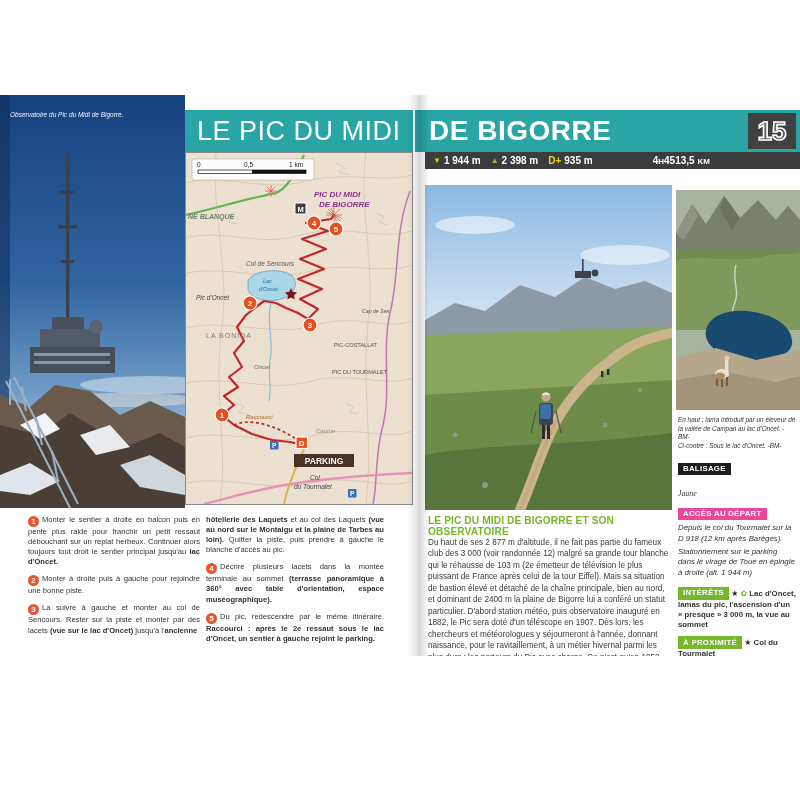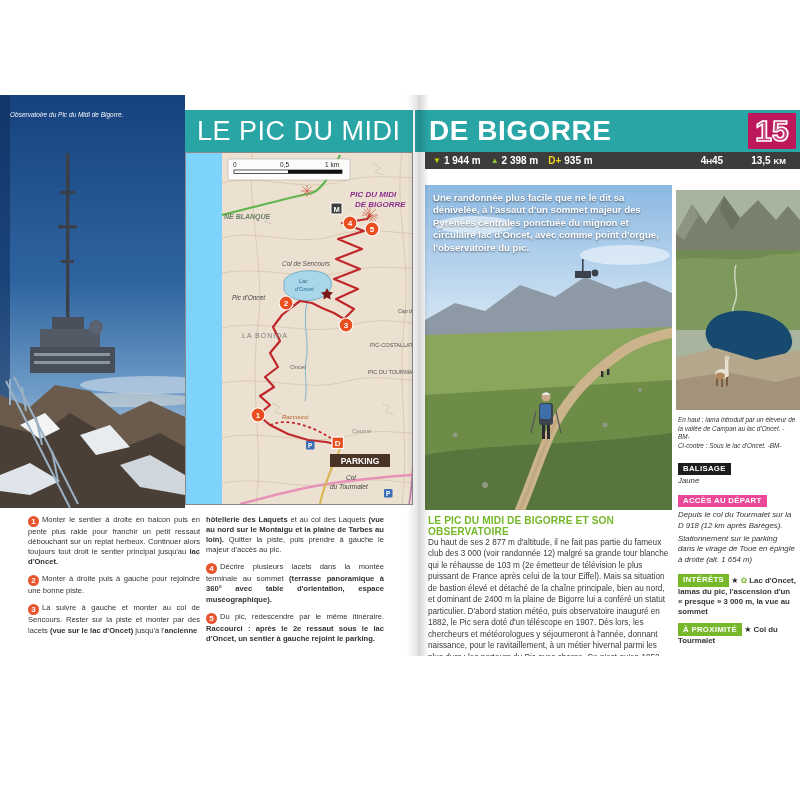--- a/index.html
+++ b/index.html
@@ -5,42 +5,42 @@
   html,body{margin:0;padding:0;background:#ffffff;}
   .spread{position:relative;width:800px;height:656px;background:#fff;overflow:hidden;
           font-family:"Liberation Sans",sans-serif;color:#333;}
   .abs{position:absolute;}
   
   .band{background:#29a5a6;}
   .band-left{left:185px;top:110px;width:228px;height:42px;display:flex;align-items:center;}
   .band-right{left:415px;top:110px;width:385px;height:42px;display:flex;align-items:center;}
   .title-light{color:#fff;font-size:27px;font-weight:400;letter-spacing:.5px;padding-left:12px;white-space:nowrap;}
   .title-bold{color:#fff;font-size:28px;font-weight:bold;letter-spacing:.5px;padding-left:14px;}
-  .route-num{position:absolute;right:4px;top:3px;width:48px;height:36px;background:#be185d;
+  .route-num{position:absolute;right:4px;top:3px;width:48px;height:36px;background:#404040;
              display:flex;align-items:center;justify-content:center;
-             font-size:30px;font-weight:bold;color:rgba(255,255,255,.18);
+             font-size:26px;font-weight:bold;color:rgba(255,255,255,.18);
              -webkit-text-stroke:1.6px #fff;}
   .statsbar{left:425px;top:152px;width:375px;height:17px;background:#3c3c3c;color:#fff;
             display:flex;align-items:center;font-size:10px;font-weight:bold;}
   .statsbar .tri-down{color:#c8d400;margin:0 3px 0 8px;font-size:8px;}
   .statsbar .tri-up{color:#8dc63f;margin:0 3px 0 10px;font-size:8px;}
   .statsbar .dplus{color:#f0d020;margin:0 3px 0 10px;}
-  .statsbar .dur{margin-left:108px;}
-  .statsbar .dist{margin-left:28px;}
+  .statsbar .dur{margin-left:60px;}
+  .statsbar .dist{}
   .statsbar .small-unit{font-size:8px;}
   .locbar{left:425px;top:169px;width:375px;height:16px;background:#fff;display:flex;align-items:center;
           font-size:7.5px;font-weight:bold;color:#444;letter-spacing:.5px;}
   .locbar span{margin-left:8px;}
   
   .photo-frame{overflow:hidden;}
   .photo-caption{position:absolute;left:10px;top:16px;color:#fff;font-style:italic;font-size:6.5px;opacity:.95;}
   .intro-text{position:absolute;left:8px;top:7px;width:232px;color:#fff;font-weight:bold;font-size:9.6px;
               line-height:1.3;text-shadow:0 1px 2px rgba(0,0,0,.55);}
   
-  .map-frame{left:185px;top:152px;width:228px;height:353px;border:1px solid #8a8a8a;box-sizing:border-box;background:#7dd3fc;padding-left:36px;}
+  .map-frame{left:185px;top:152px;width:228px;height:353px;border:1px solid #8a8a8a;box-sizing:border-box;background:#fdba74;}
   
   .dir-col{font-size:7.6px;line-height:1.33;text-align:justify;color:#333;}
   .dir-step{margin-bottom:7px;position:relative;}
   .seg-b{font-weight:bold;}
   .stepmark{display:inline-block;width:11px;height:11px;background:#e8542e;color:#fff;font-weight:bold;
             font-size:8px;text-align:center;line-height:11px;margin-right:3px;vertical-align:-2px;}
   .stepmark.circle{border-radius:50%;}
   
   .article-title{color:#76b82a;font-weight:bold;font-size:10.2px;letter-spacing:.1px;}
   .article-body{font-size:8.2px;line-height:1.4;text-align:left;color:#3a3a3a;margin-top:0;}
@@ -282,21 +282,20 @@
         <rect x="115" y="219" width="11" height="15" rx="2" fill="#3f6fa8"></rect>
         <circle cx="121" cy="212" r="4.5" fill="#caa88a"></circle>
         <path d="M116.5,210 a5,5 0 0 1 9,0 Z" fill="#e8e8e8"></path>
         <line x1="111" y1="226" x2="106" y2="248" stroke="#555" stroke-width="1.2"></line>
         <line x1="131" y1="226" x2="136" y2="248" stroke="#555" stroke-width="1.2"></line>
       </g>
 
       <rect x="176" y="186" width="2.4" height="6" fill="#2e2e33"></rect>
       <rect x="182" y="184" width="2.4" height="6" fill="#2e2e33"></rect>
     </svg>
-    <div class="intro-text">Une randonnée plus facile que ne le dit sa dénivelée, à l'assaut d'un sommet majeur des Pyrénées centrales ponctuée du mignon et circulaire lac d'Oncet, avec comme point d'orgue, l'observatoire du pic.</div>
   </div>
 
   <div class="abs photo-frame" style="left:676px;top:190px;width:124px;height:220px;">
     <svg width="124" height="220" viewBox="0 0 124 220">
       <rect width="124" height="220" fill="#a8b49d"></rect>
       <path d="M0,44 L16,14 30,34 48,6 64,28 82,10 100,30 112,16 124,30 L124,70 L0,70 Z" fill="#79816e"></path>
       <path d="M0,44 L16,14 22,26 8,50 Z" fill="#8d9580"></path>
       <path d="M48,6 L64,28 56,40 44,20 Z" fill="#6a7260"></path>
       <rect y="60" width="124" height="80" fill="#708c52"></rect>
       <path d="M0,70 C30,64 60,74 90,66 C105,62 115,66 124,62 L124,140 L0,140 Z" fill="#7d9a5c"></path>
@@ -316,26 +315,26 @@
     </svg>
   </div>
 
   <div class="abs side" style="left:678px;top:416px;width:118px;">
     <div class="side-caption">
       <span>En haut : lama introduit par un éleveur de la vallée de Campan au lac d'Oncet. -BM-</span><br>
       <span>Ci-contre : Sous le lac d'Oncet. -BM-</span>
     </div>
     <div style="margin-top:12px;">
       <span class="tagbox tag-black">BALISAGE</span>
-      <div class="side-italic" style="margin-top:1px;">Jaune</div>
+      <div class="side-italic" style="margin-top:14px;font-family:Liberation Serif, serif;">Jaune</div>
     </div>
     <div style="margin-top:8px;">
       <span class="tagbox tag-red">ACCÈS AU DÉPART</span>
       <div class="side-italic" style="margin-top:3px;">Depuis le col du Tourmalet sur la D 918 (12 km après Barèges).</div>
-      <div class="side-italic" style="margin-top:3px;">Stationnement sur le parking dans le virage de Toue en épingle à droite (alt. 1 654 m)</div>
+      <div class="side-italic" style="margin-top:3px;">Stationnement sur le parking dans le virage de Toue en épingle à droite (alt. 1 944 m)</div>
     </div>
     <div style="margin-top:9px;">
       <span class="tagbox tag-green">INTÉRÊTS</span>
       <span class="icon-star">★</span>
       <span class="icon-flower">✿</span>
       <span style="font-weight:bold;">Lac d'Oncet, lamas du pic, l'ascension d'un « presque » 3 000 m, la vue au sommet</span>
     </div>
     <div style="margin-top:6px;">
       <span class="tagbox tag-green">À PROXIMITÉ</span>
       <span class="icon-star">★</span>
@@ -346,21 +345,21 @@
       <div class="side-italic" style="margin-top:3px;">Au sommet : ravitaillement en eau possible, prudence les températures peuvent y être rigoureuses.</div>
     </div>
   </div>
 
   <div class="abs dir-col" style="left:28px;top:515px;width:172px;">
     <div class="dir-step"><span class="stepmark circle">1</span><span><span>Monter le sentier à droite en balcon puis en pente plus raide pour franchir un petit ressaut débouchant sur un replat herbeux. Continuer alors toujours tout droit le sentier principal jusqu'au </span><span class="seg-b">lac d'Oncet.</span></span></div>
     <div class="dir-step"><span class="stepmark circle">2</span><span><span>Monter à droite puis à gauche pour rejoindre une bonne piste.</span></span></div>
     <div class="dir-step"><span class="stepmark circle">3</span><span><span>La suivre à gauche et monter au col de Sencours. Rester sur la piste et monter par des lacets </span><span class="seg-b">(vue sur le lac d'Oncet)</span><span> jusqu'à l'</span><span class="seg-b">ancienne</span></span></div>
   </div>
   <div class="abs dir-col" style="left:206px;top:515px;width:178px;">
-    <div class="dir-step"><span><span class="seg-b">hôtellerie des Laquets</span><span> et au col des Laquets </span><span class="seg-b">(vue au nord sur le Montaigu et la plaine de Tarbes au loin).</span><span> Quitter la piste, puis prendre à gauche le majeur d'accès au pic.</span></span></div>
+    <div class="dir-step"><span><span class="seg-b">hôtellerie des Laquets</span><span> et au col des Laquets </span><span class="seg-b">(vue au nord sur le Montaigu et la plaine de Tarbes au loin).</span><span> Quitter la piste, puis prendre à gauche le blanche d'accès au pic.</span></span></div>
     <div class="dir-step"><span class="stepmark circle">4</span><span><span>Décrire plusieurs lacets dans la montée terminale au sommet </span><span class="seg-b">(terrasse panoramique à 360° avec table d'orientation, espace muséographique).</span></span></div>
     <div class="dir-step"><span class="stepmark circle">5</span><span><span>Du pic, redescendre par le même itinéraire. </span><span class="seg-b">Raccourci : après le 2e ressaut sous le lac d'Oncet, un sentier à gauche rejoint le parking.</span></span></div>
   </div>
 
   <div class="abs" style="left:428px;top:515px;width:242px;">
     <div class="article-title">LE PIC DU MIDI DE BIGORRE ET SON OBSERVATOIRE</div>
     <div class="article-body">Du haut de ses 2 877 m d'altitude, il ne fait pas partie du fameux club des 3 000 (voir randonnée 12) malgré sa grande tour blanche qui le réhausse de 103 m (2e émetteur de télévision le plus puissant de France après celui de la tour Eiffel). Mais sa situation de bastion élevé et détaché de la chaîne principale, bien au nord, et dominant de 2400 m la plaine de Bigorre lui a conféré un statut particulier. D'abord station météo, puis observatoire inauguré en 1882, le Pic sera doté d'un téléscope en 1907. Dès lors, les chercheurs et météorologues y séjourneront à l'année, donnant naissance, pour le ravitaillement, à un métier hivernal parmi les plus durs : les porteurs du Pic avec charge. Ce n'est qu'en 1952 que le téléphérique fut construit. En 1994, la fermeture du site a failli être prononcée. Il a fallu un sursaut du Conseil Général des Hautes-Pyrénées pour moderniser le téléphérique, et surtout, en 2000 ouvrir les lieux au grand public.</div>
   </div>
 
   <div class="abs pagenum" style="left:8px;top:670px;">36</div>

